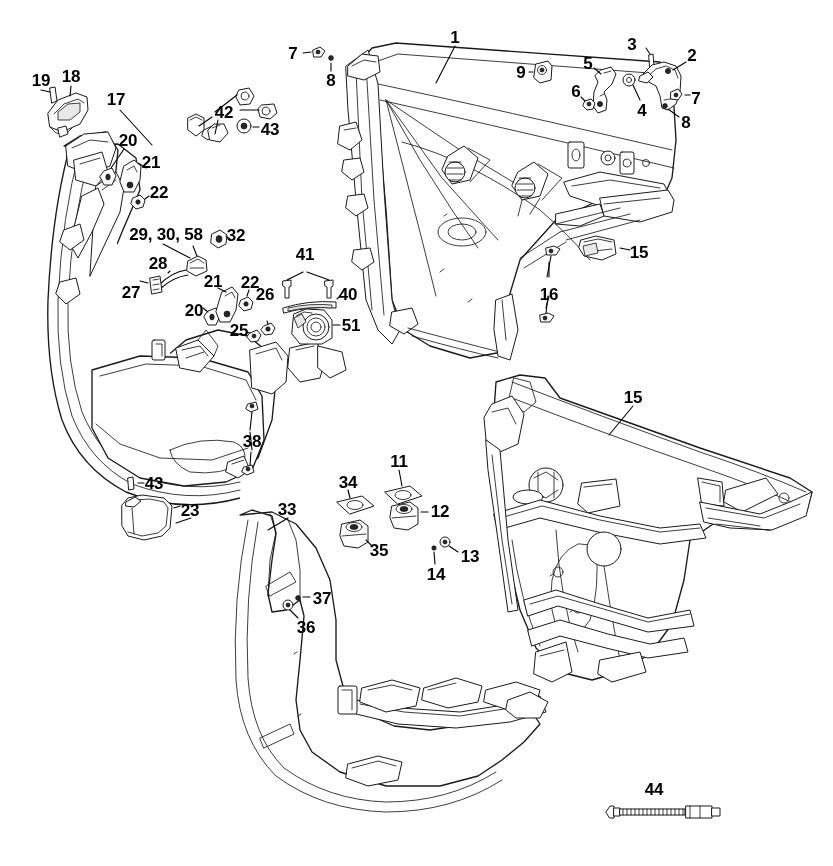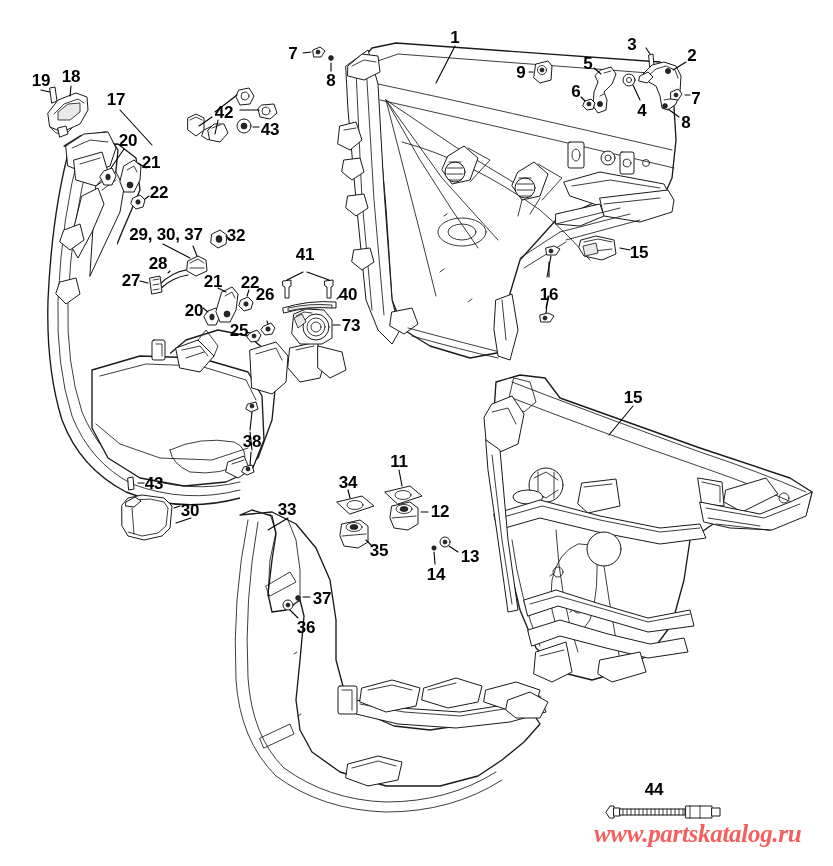--- a/index.html
+++ b/index.html
@@ -617,40 +617,39 @@
     <div class="callout" style="left:470px;top:556px">13</div>
     <div class="callout" style="left:436px;top:574px">14</div>
     <div class="callout" style="left:639px;top:252px">15</div>
     <div class="callout" style="left:549px;top:294px">16</div>
     <div class="callout" style="left:116px;top:99px">17</div>
     <div class="callout" style="left:71px;top:76px">18</div>
     <div class="callout" style="left:41px;top:80px">19</div>
     <div class="callout" style="left:128px;top:140px">20</div>
     <div class="callout" style="left:151px;top:162px">21</div>
     <div class="callout" style="left:159px;top:192px">22</div>
-    <div class="callout" style="left:190px;top:510px">30</div>
+    <div class="callout" style="left:190px;top:510px">23</div>
     <div class="callout" style="left:154px;top:483px">43</div>
     <div class="callout" style="left:239px;top:330px">25</div>
     <div class="callout" style="left:265px;top:294px">26</div>
-    <div class="callout" style="left:131px;top:280px">27</div>
+    <div class="callout" style="left:131px;top:292px">27</div>
     <div class="callout" style="left:158px;top:263px">28</div>
-    <div class="callout" style="left:166px;top:234px">29, 30, 37</div>
+    <div class="callout" style="left:166px;top:234px">29, 30, 58</div>
     <div class="callout" style="left:236px;top:235px">32</div>
     <div class="callout" style="left:287px;top:509px">33</div>
     <div class="callout" style="left:348px;top:482px">34</div>
     <div class="callout" style="left:379px;top:550px">35</div>
     <div class="callout" style="left:306px;top:627px">36</div>
     <div class="callout" style="left:322px;top:598px">37</div>
     <div class="callout" style="left:252px;top:441px">38</div>
-    <div class="callout" style="left:351px;top:325px">73</div>
+    <div class="callout" style="left:351px;top:325px">51</div>
     <div class="callout" style="left:348px;top:294px">40</div>
     <div class="callout" style="left:305px;top:254px">41</div>
     <div class="callout" style="left:224px;top:112px">42</div>
     <div class="callout" style="left:270px;top:129px">43</div>
     <div class="callout" style="left:194px;top:310px">20</div>
     <div class="callout" style="left:213px;top:281px">21</div>
     <div class="callout" style="left:250px;top:282px">22</div>
     <div class="callout" style="left:654px;top:789px">44</div>
   </div>
 
-  <div id="watermark">www.partskatalog.ru</div>
 
 </div>
 
 </body></html>

